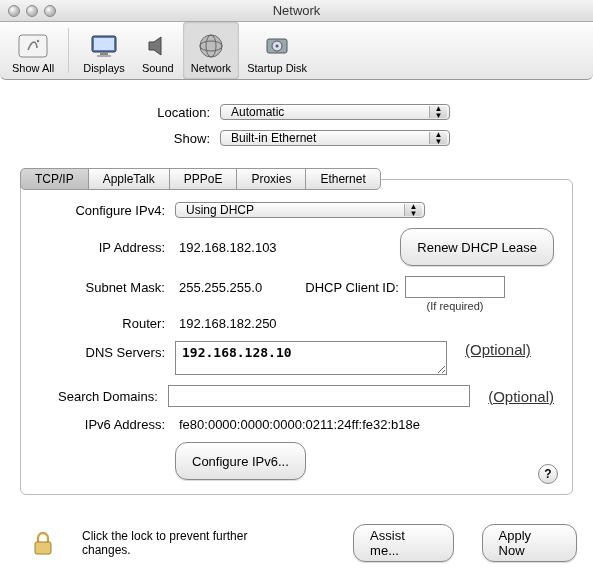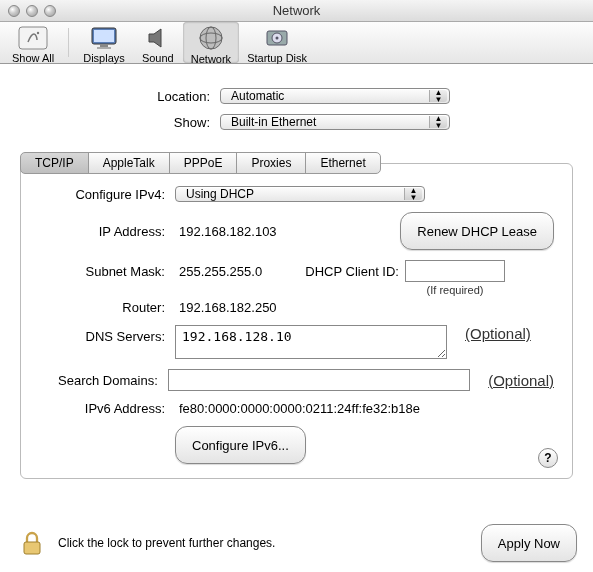--- a/index.html
+++ b/index.html
@@ -25,26 +25,27 @@
 .tlight {
   width: 12px; height: 12px; border-radius: 50%;
   background: radial-gradient(circle at 35% 35%, #fff 0%, #ccc 40%, #999 100%);
   border: 1px solid #888;
 }
 .titlebar-title {
   position: absolute; left: 0; right: 0; text-align: center;
   font-size: 13px; color: #333;
 }
 .toolbar {
-  height: 42px;
+  height: 58px;
   background: linear-gradient(#fdfdfd, #e6e6e6);
   border-bottom: 1px solid #999;
   display: flex;
   align-items: stretch;
   padding: 0 4px;
+  border-radius: 6px;
 }
 .tbitem {
   display: flex; flex-direction: column; align-items: center; justify-content: center;
   padding: 4px 8px 2px 8px;
   min-width: 50px;
   font-size: 11px;
   border-radius: 4px;
 }
 .tbitem.selected { background: #ddd; box-shadow: inset 0 0 2px #888; }
 .tbicon {
@@ -108,36 +109,37 @@
   padding: 3px 6px;
   height: 22px;
 }
 .textarea {
   border: 1px solid #888;
   background: #fff;
   font-size: 13px;
   padding: 3px 6px;
   height: 34px;
   width: 272px;
+  font-weight: bold;
 }
 .btn {
   display: inline-flex; align-items: center; justify-content: center;
   height: 38px;
   padding: 0 16px;
   font-size: 13px;
   background: linear-gradient(#ffffff, #e4e4e4);
   border: 1px solid #888;
   border-radius: 12px;
   box-shadow: 0 1px 1px rgba(0,0,0,0.15);
 }
 .optional { font-size: 15px; color: #333; margin-left: 18px; text-decoration: underline; }
 .subnote { font-size: 11px; color: #333; }
 .footer {
-  position: absolute; bottom: 10px; left: 21px; right: 16px;
-  display: flex; align-items: center; gap: 15px;
+  position: absolute; bottom: 10px; left: 32px; right: 16px;
+  display: flex; align-items: center; gap: 28px;
 }
 .lock { width: 22px; height: 26px; display: inline-block; }
 .helpbtn {
   width: 20px; height: 20px; border-radius: 50%;
   border: 1px solid #888;
   background: linear-gradient(#fff,#e0e0e0);
   display: flex; align-items: center; justify-content: center;
   font-size: 12px; font-weight: bold;
   position: absolute; right: 14px; bottom: 10px;
 }
@@ -298,14 +300,15 @@
 
 <div class="footer">
   <span class="lock">
     <svg width="22" height="26" viewBox="0 0 22 26">
       <path d="M6 12 V8 a5 5 0 0 1 10 0 v4" fill="none" stroke="#c9a24a" stroke-width="2.3"></path>
       <rect x="3" y="12" width="16" height="12" rx="2" fill="#e8c772" stroke="#a0802f"></rect>
     </svg>
   </span>
   <span style="font-size:12px;">Click the lock to prevent further changes.</span>
   <div class="spacer"></div>
+  <div class="btn">Assist me...</div>
   <div class="btn">Apply Now</div>
 </div>
 
 </body></html>

